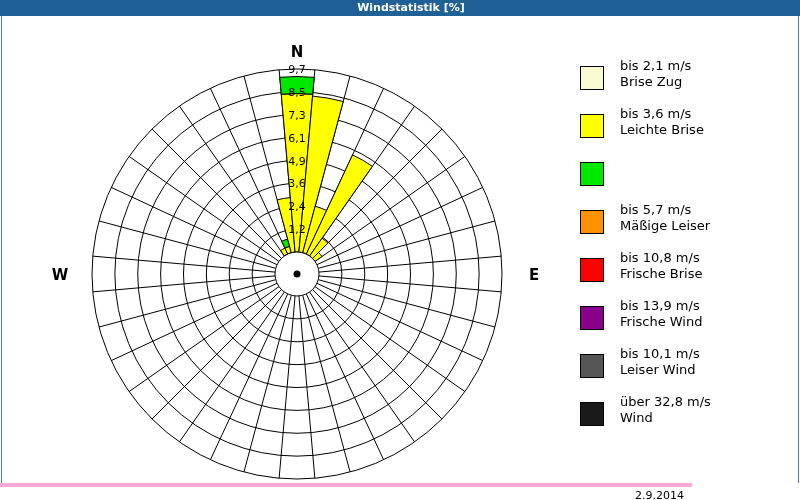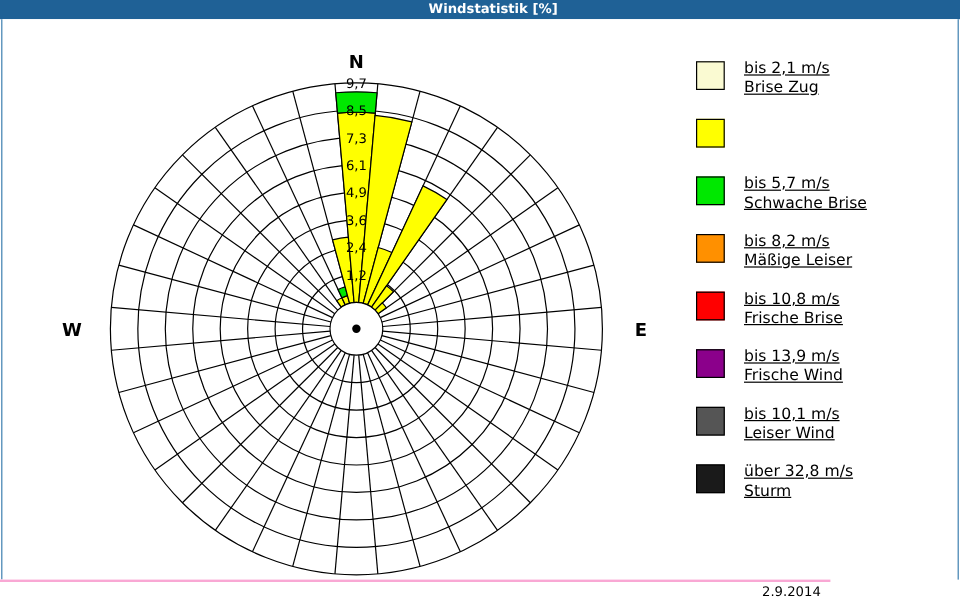--- a/index.html
+++ b/index.html
@@ -54,21 +54,21 @@
   }
 
   
   #statusbar {
     position: absolute;
     left: 0;
     top: 483px;
     width: 692px;
     height: 17px;
     background: #ffffff;
-    border-top: 2px solid #f9a8d4;
+    border-top: 4px solid #f9a8d4;
     box-sizing: border-box;
   }
   #status-date {
     position: absolute;
     right: 8px;
     top: 2px;
     font-size: 11px;
     color: #000000;
   }
 
@@ -116,24 +116,23 @@
 
   
   #legend {
     position: absolute;
     left: 578px;
     top: 34px;
     width: 210px;
   }
   .legend-row {
     display: flex;
-    align-items: flex-start;
+    align-items: flex-end;
     margin-bottom: 8px;
     height: 40px;
-    text-decoration: underline;
   }
   .legend-swatch {
     width: 24px;
     height: 24px;
     border: 1px solid #000000;
     box-sizing: border-box;
     margin-right: 16px;
     margin-top: 1px;
     flex: 0 0 auto;
   }
@@ -244,32 +243,32 @@
     <div id="legend">
         <div class="legend-row">
           <div class="legend-swatch" style="background: rgb(250, 250, 210);"></div>
           <div class="legend-text">
             <span class="l1">bis 2,1 m/s</span>
             <span class="l2">Brise Zug</span>
           </div>
         </div>
         <div class="legend-row">
           <div class="legend-swatch" style="background: rgb(255, 255, 0);"></div>
+          <div class="legend-text">
+            <span class="l1">bis 3,6 m/s</span>
+            <span class="l2">Leichte Brise</span>
+          </div>
         </div>
         <div class="legend-row">
           <div class="legend-swatch" style="background: rgb(0, 232, 0);"></div>
+        </div>
+        <div class="legend-row">
+          <div class="legend-swatch" style="background: rgb(255, 144, 0);"></div>
           <div class="legend-text">
             <span class="l1">bis 5,7 m/s</span>
-            <span class="l2">Schwache Brise</span>
-          </div>
-        </div>
-        <div class="legend-row">
-          <div class="legend-swatch" style="background: rgb(255, 144, 0);"></div>
-          <div class="legend-text">
-            <span class="l1">bis 8,2 m/s</span>
             <span class="l2">Mäßige Leiser</span>
           </div>
         </div>
         <div class="legend-row">
           <div class="legend-swatch" style="background: rgb(255, 0, 0);"></div>
           <div class="legend-text">
             <span class="l1">bis 10,8 m/s</span>
             <span class="l2">Frische Brise</span>
           </div>
         </div>
@@ -284,21 +283,21 @@
           <div class="legend-swatch" style="background: rgb(85, 85, 85);"></div>
           <div class="legend-text">
             <span class="l1">bis 10,1 m/s</span>
             <span class="l2">Leiser Wind</span>
           </div>
         </div>
         <div class="legend-row">
           <div class="legend-swatch" style="background: rgb(26, 26, 26);"></div>
           <div class="legend-text">
             <span class="l1">über 32,8 m/s</span>
-            <span class="l2">Sturm</span>
+            <span class="l2">Wind</span>
           </div>
         </div>
       </div>
 
   </div>
 
   <div id="statusbar">
     <span id="status-date">2.9.2014</span>
   </div>
 

